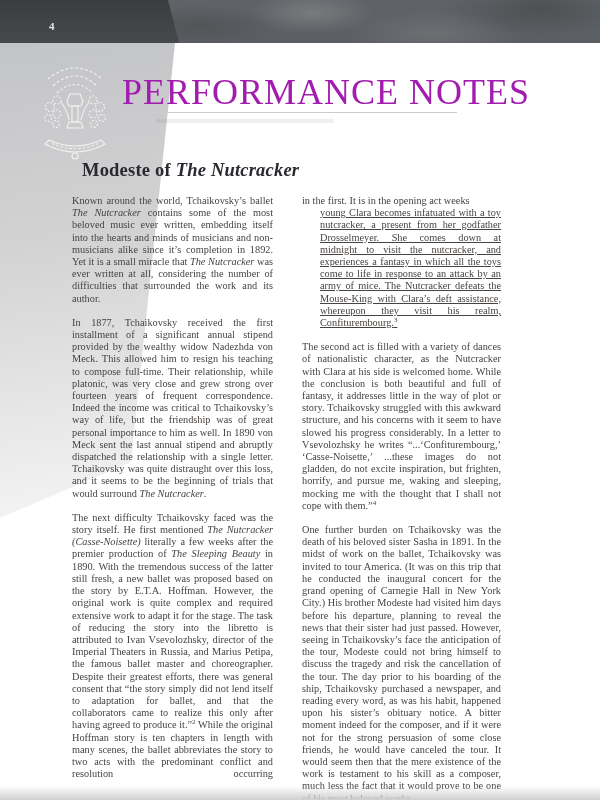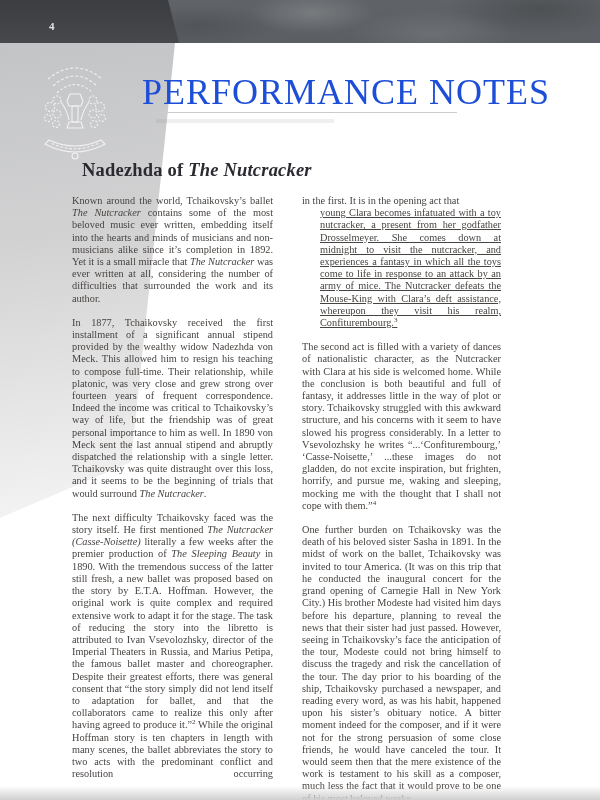--- a/index.html
+++ b/index.html
@@ -34,23 +34,22 @@
     position:absolute;left:0;top:43px;width:185px;height:478px;
     clip-path:polygon(0 0,175px 0,131px 419px,0 475px);
     background:linear-gradient(172deg,#c3c4c6 0%,#d2d2d3 40%,#e4e4e4 70%,#f6f6f6 100%);
   }
   
   .crest{position:absolute;left:33px;top:52px;width:84px;height:110px;opacity:.75;}
   .crest *{stroke:#ffffff;fill:none;stroke-width:1.1;}
   
   .title{
     position:absolute;left:122px;top:74px;
-    font-size:36px;letter-spacing:1px;color:#1d4ed8;line-height:1;
+    font-size:36px;letter-spacing:1px;color:#a21caf;line-height:1;
     white-space:nowrap;
-    margin-left:20px;
   }
   .title-rule{position:absolute;left:123px;top:112px;width:334px;height:1px;background:#cccccc;}
   .title-shadow{position:absolute;left:156px;top:119px;width:178px;height:4px;background:rgba(120,120,120,.12);}
   
   .heading{
     position:absolute;left:82px;top:160px;
     font-size:18.5px;font-weight:bold;color:#2b2a30;letter-spacing:.2px;
     white-space:nowrap;
   }
   .col{position:absolute;top:195px;font-size:10.3px;line-height:12.2px;color:#474340;}
@@ -109,30 +108,30 @@
     <path d="M16,88 l-4,4 4,2"></path>
     <path d="M68,88 l4,4 -4,2"></path>
 
     <circle cx="42" cy="104" r="3"></circle>
   </svg>
 
   <div class="title">PERFORMANCE NOTES</div>
   <div class="title-rule"></div>
   <div class="title-shadow"></div>
 
-  <div class="heading"><span>Nadezhda of </span><i>The Nutcracker</i></div>
+  <div class="heading"><span>Modeste of </span><i>The Nutcracker</i></div>
 
   <div class="col col-left">
     <p><span>Known around the world, Tchaikovsky’s ballet </span><i>The Nutcracker</i><span> contains some of the most beloved music ever written, embedding itself into the hearts and minds of musicians and non-musicians alike since it’s completion in 1892. Yet it is a small miracle that </span><i>The Nutcracker</i><span> was ever written at all, considering the number of difficulties that surrounded the work and its author.</span></p>
     <p><span>In 1877, Tchaikovsky received the first installment of a significant annual stipend provided by the wealthy widow Nadezhda von Meck. This allowed him to resign his teaching to compose full-time. Their relationship, while platonic, was very close and grew strong over fourteen years of frequent correspondence. Indeed the income was critical to Tchaikovsky’s way of life, but the friendship was of great personal importance to him as well. In 1890 von Meck sent the last annual stipend and abruptly dispatched the relationship with a single letter. Tchaikovsky was quite distraught over this loss, and it seems to be the beginning of trials that would surround </span><i>The Nutcracker</i><span>.</span></p>
     <p class="continues"><span>The next difficulty Tchaikovsky faced was the story itself. He first mentioned </span><i>The Nutcracker</i><span> </span><i>(Casse-Noisette)</i><span> literally a few weeks after the premier production of </span><i>The Sleeping Beauty</i><span> in 1890. With the tremendous success of the latter still fresh, a new ballet was proposed based on the story by E.T.A. Hoffman. However, the original work is quite complex and required extensive work to adapt it for the stage. The task of reducing the story into the libretto is attributed to Ivan Vsevolozhsky, director of the Imperial Theaters in Russia, and Marius Petipa, the famous ballet master and choreographer. Despite their greatest efforts, there was general consent that “the story simply did not lend itself to adaptation for ballet, and that the collaborators came to realize this only after having agreed to produce it.”</span><sup>2</sup><span> While the original Hoffman story is ten chapters in length with many scenes, the ballet abbreviates the story to two acts with the predominant conflict and resolution occurring</span></p>
   </div>
 
   <div class="col col-right">
-    <p class="intro"><span>in the first. It is in the opening act that</span></p>
+    <p class="intro"><span>in the first. It is in the opening act weeks</span></p>
     <div class="bquote"><span>young Clara becomes infatuated with a toy nutcracker, a present from her godfather Drosselmeyer. She comes down at midnight to visit the nutcracker, and experiences a fantasy in which all the toys come to life in response to an attack by an army of mice. The Nutcracker defeats the Mouse-King with Clara’s deft assistance, whereupon they visit his realm, Confiturembourg.</span><sup>3</sup></div>
     <p><span>The second act is filled with a variety of dances of nationalistic character, as the Nutcracker with Clara at his side is welcomed home. While the conclusion is both beautiful and full of fantasy, it addresses little in the way of plot or story. Tchaikovsky struggled with this awkward structure, and his concerns with it seem to have slowed his progress considerably. In a letter to Vsevolozhsky he writes “...‘Confiturembourg,’ ‘Casse-Noisette,’ ...these images do not gladden, do not excite inspiration, but frighten, horrify, and pursue me, waking and sleeping, mocking me with the thought that I shall not cope with them.”</span><sup>4</sup></p>
     <p><span>One further burden on Tchaikovsky was the death of his beloved sister Sasha in 1891. In the midst of work on the ballet, Tchaikovsky was invited to tour America. (It was on this trip that he conducted the inaugural concert for the grand opening of Carnegie Hall in New York City.) His brother Modeste had visited him days before his departure, planning to reveal the news that their sister had just passed. However, seeing in Tchaikovsky’s face the anticipation of the tour, Modeste could not bring himself to discuss the tragedy and risk the cancellation of the tour. The day prior to his boarding of the ship, Tchaikovsky purchased a newspaper, and reading every word, as was his habit, happened upon his sister’s obituary notice. A bitter moment indeed for the composer, and if it were not for the strong persuasion of some close friends, he would have canceled the tour. It would seem then that the mere existence of the work is testament to his skill as a composer, much less the fact that it would prove to be one of his most beloved works.</span></p>
   </div>
 
   <div class="bottom-shade"></div>
 
 </div>
 
 </body></html>

